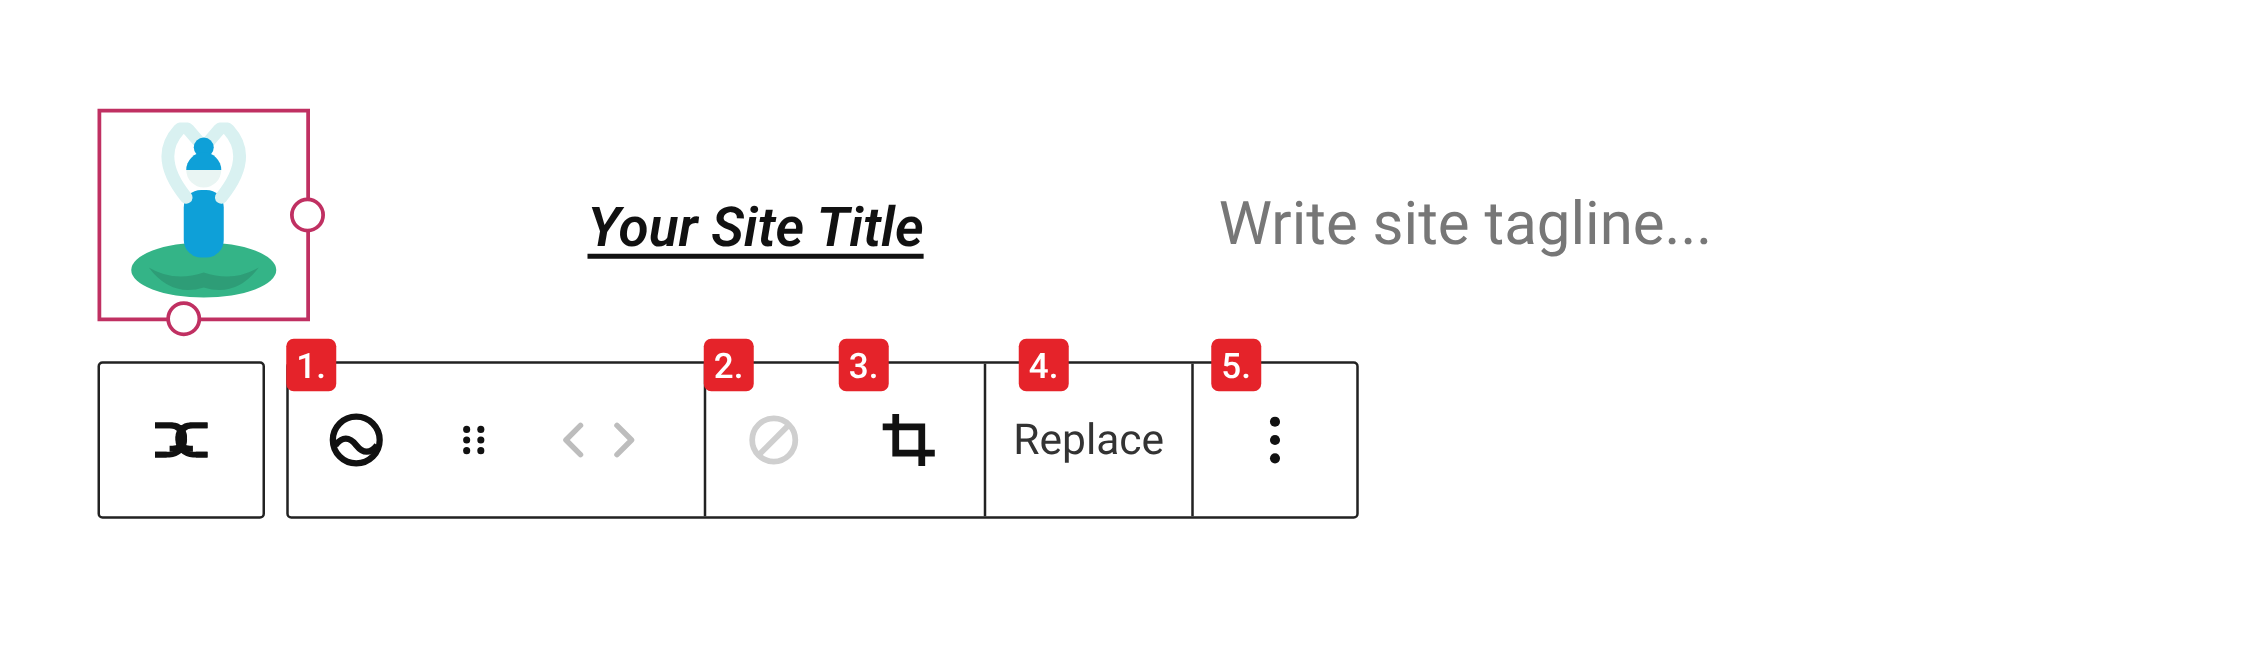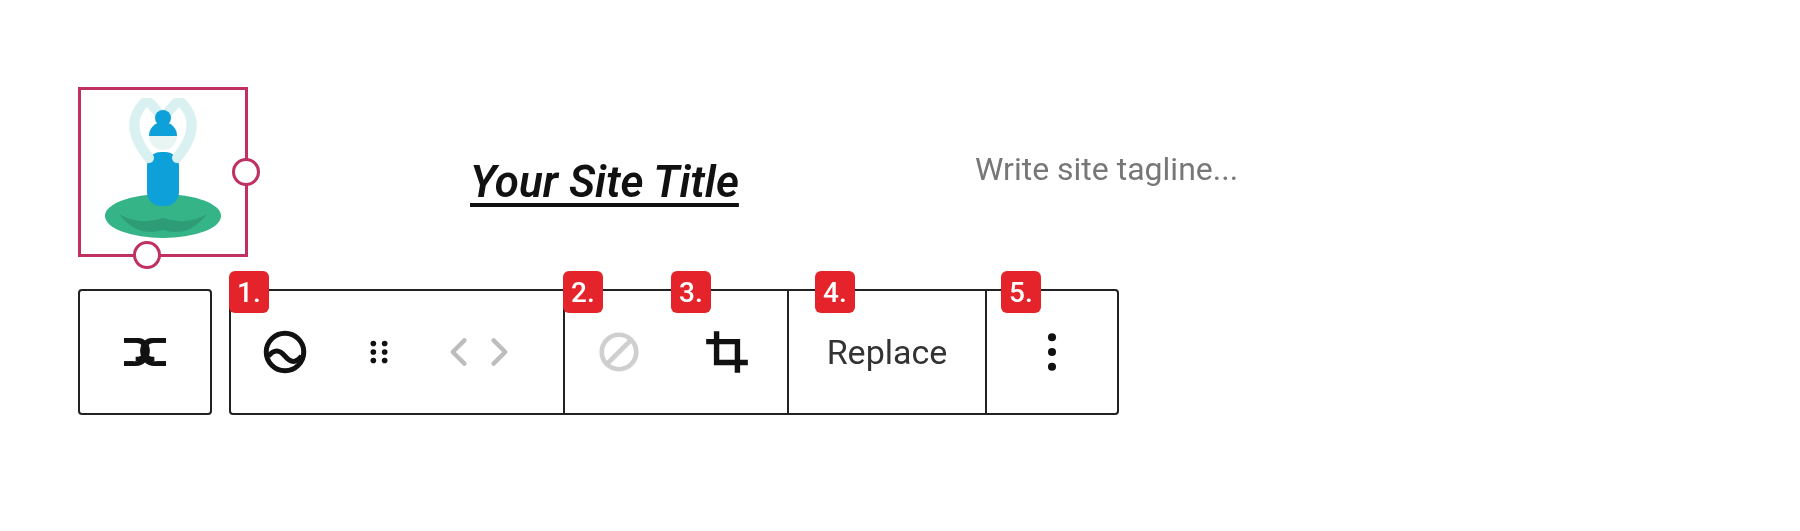--- a/index.html
+++ b/index.html
@@ -52,21 +52,21 @@
     font-weight: 600;
     text-decoration: underline;
     text-underline-offset: 6px;
     color: #111;
     white-space: nowrap;
   }
   .site-tagline {
     position: absolute;
     left: 975px;
     top: 150px;
-    font-size: 32px;
+    font-size: 48px;
     color: #777;
     white-space: nowrap;
   }
 
   
   .toolbar-area {
     position: absolute;
     left: 78px;
     top: 289px;
     display: flex;
@@ -88,21 +88,21 @@
     border-left: 2px solid #222;
   }
   .tool-btn {
     width: 108px;
     height: 100%;
     display: flex;
     align-items: center;
     justify-content: center;
     cursor: pointer;
   }
-  .tool-btn.wide { width: 196px; }
+  .tool-btn.wide { width: 164px; }
   .tool-btn.narrow { width: 130px; }
   .tool-label {
     font-size: 34px;
     color: #333;
   }
 
   .annot {
     position: absolute;
     top: -20px;
     min-width: 38px;

